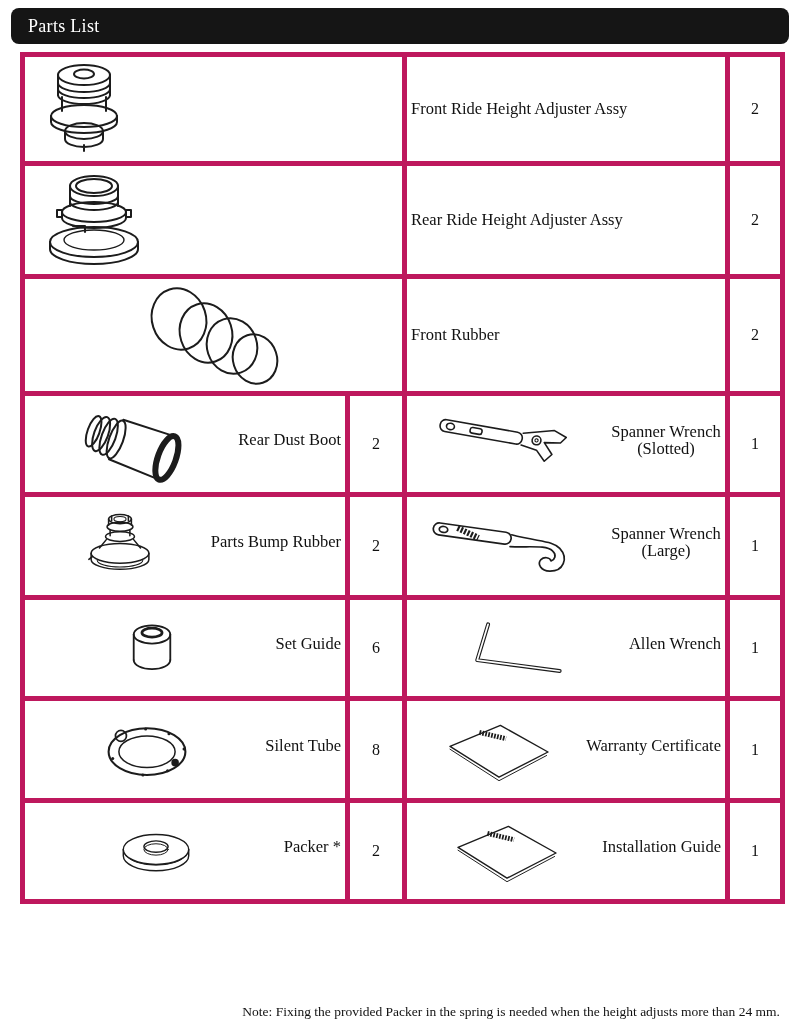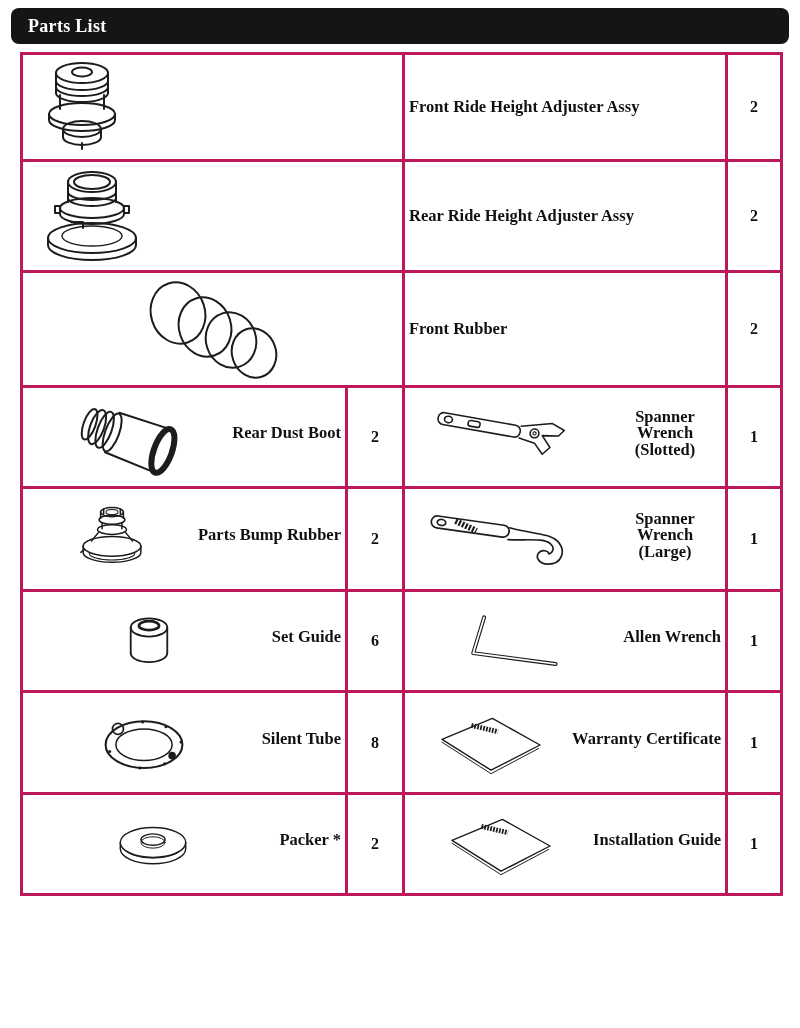--- a/index.html
+++ b/index.html
@@ -1,22 +1,22 @@
 <!DOCTYPE html>
 <html><head>
 <meta charset="utf-8">
 <style>
   html,body{margin:0;padding:0;background:#fff;}
   .page{position:relative;width:800px;height:1028px;background:#ffffff;font-family:"Liberation Serif",serif;color:#111;overflow:hidden;}
 
   .header-bar{position:absolute;left:11px;top:8px;width:778px;height:36px;background:#151515;border-radius:8px;display:flex;align-items:center;}
-  .header-title{color:#ffffff;font-weight:bold;font-size:18px;padding-left:17px;letter-spacing:.3px;}
+  .header-title{color:#ffffff;font-weight:normal;font-size:18px;padding-left:17px;letter-spacing:.3px;}
 
   table.parts-table{position:absolute;left:20px;top:52px;width:760px;border-collapse:collapse;table-layout:fixed;}
-  table.parts-table td{border:3px solid #be185d;padding:4px;vertical-align:middle;font-weight:bold;}
+  table.parts-table td{border:5px solid #be185d;padding:4px;vertical-align:middle;}
 
   td.img-cell{text-align:center;}
   td.name-cell{font-size:16.5px;padding-left:24px;}
   td.qty-cell{text-align:center;font-size:16px;}
 
   .item-wrap{display:flex;flex-direction:row;height:100%;align-items:center;justify-content:flex-end;}
   .item-img{flex:1;display:flex;align-items:center;justify-content:center;padding-top:4px;}
   .item-label{font-size:16.5px;padding-bottom:7px;line-height:1;}
 
   svg.part{display:block;}
@@ -278,14 +278,15 @@
             </svg>
           </div>
           <div class="item-label">Installation Guide</div>
         </div>
       </td>
       <td class="qty-cell">1</td>
     </tr>
   </tbody>
     </table>
 
+  <div class="note">Note: Fixing the provided Packer in the spring is needed when the height adjusts more than 24 mm.</div>
 
 </div>
 
 </body></html>

